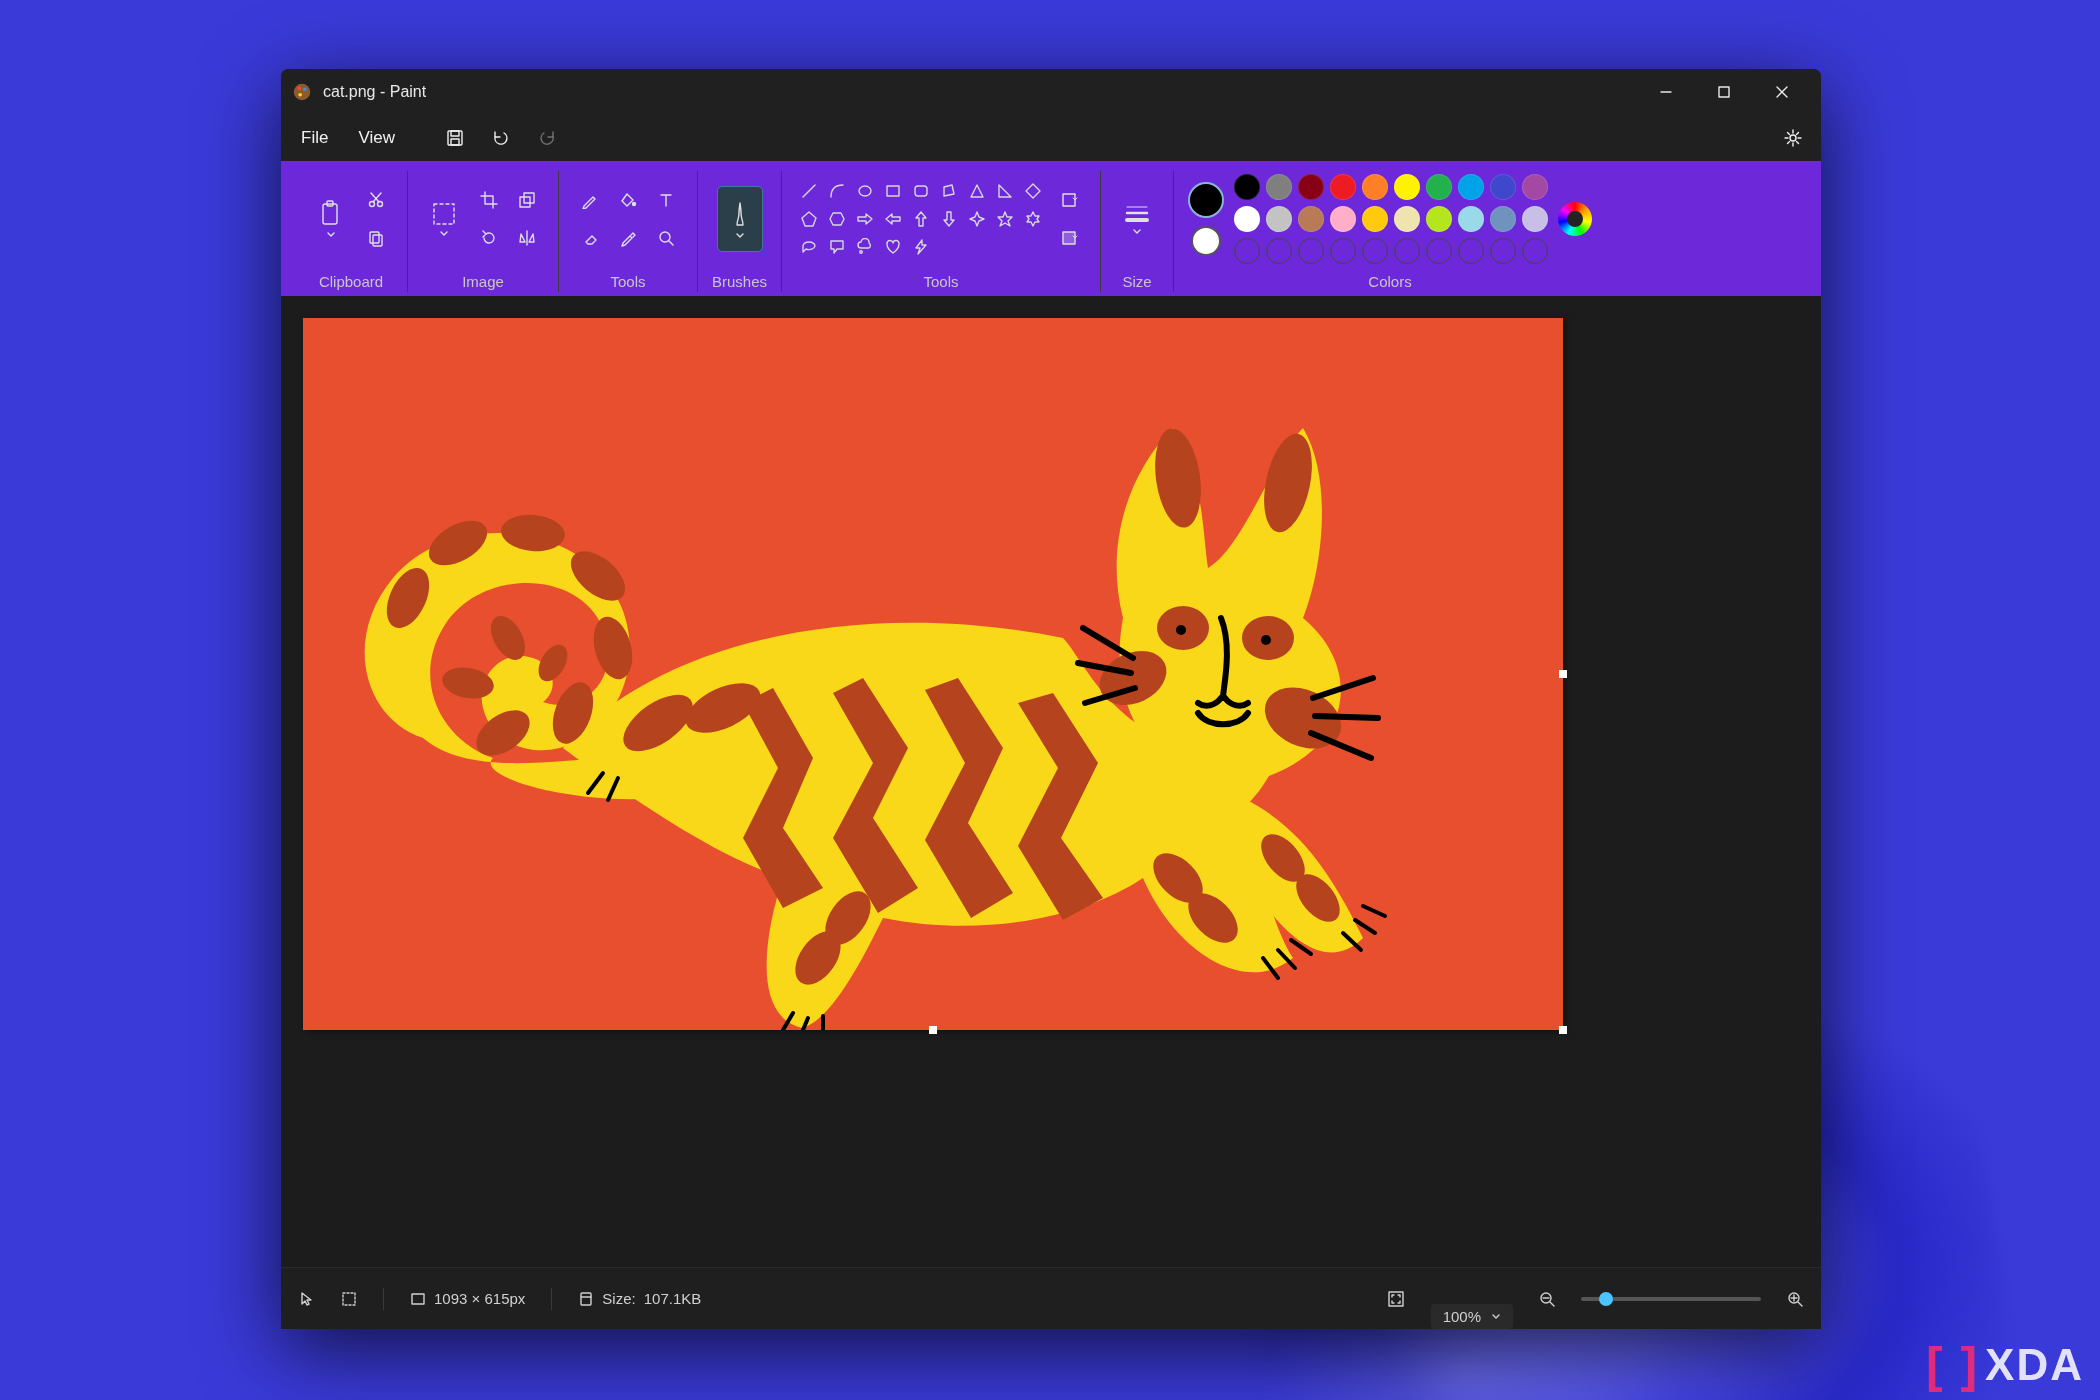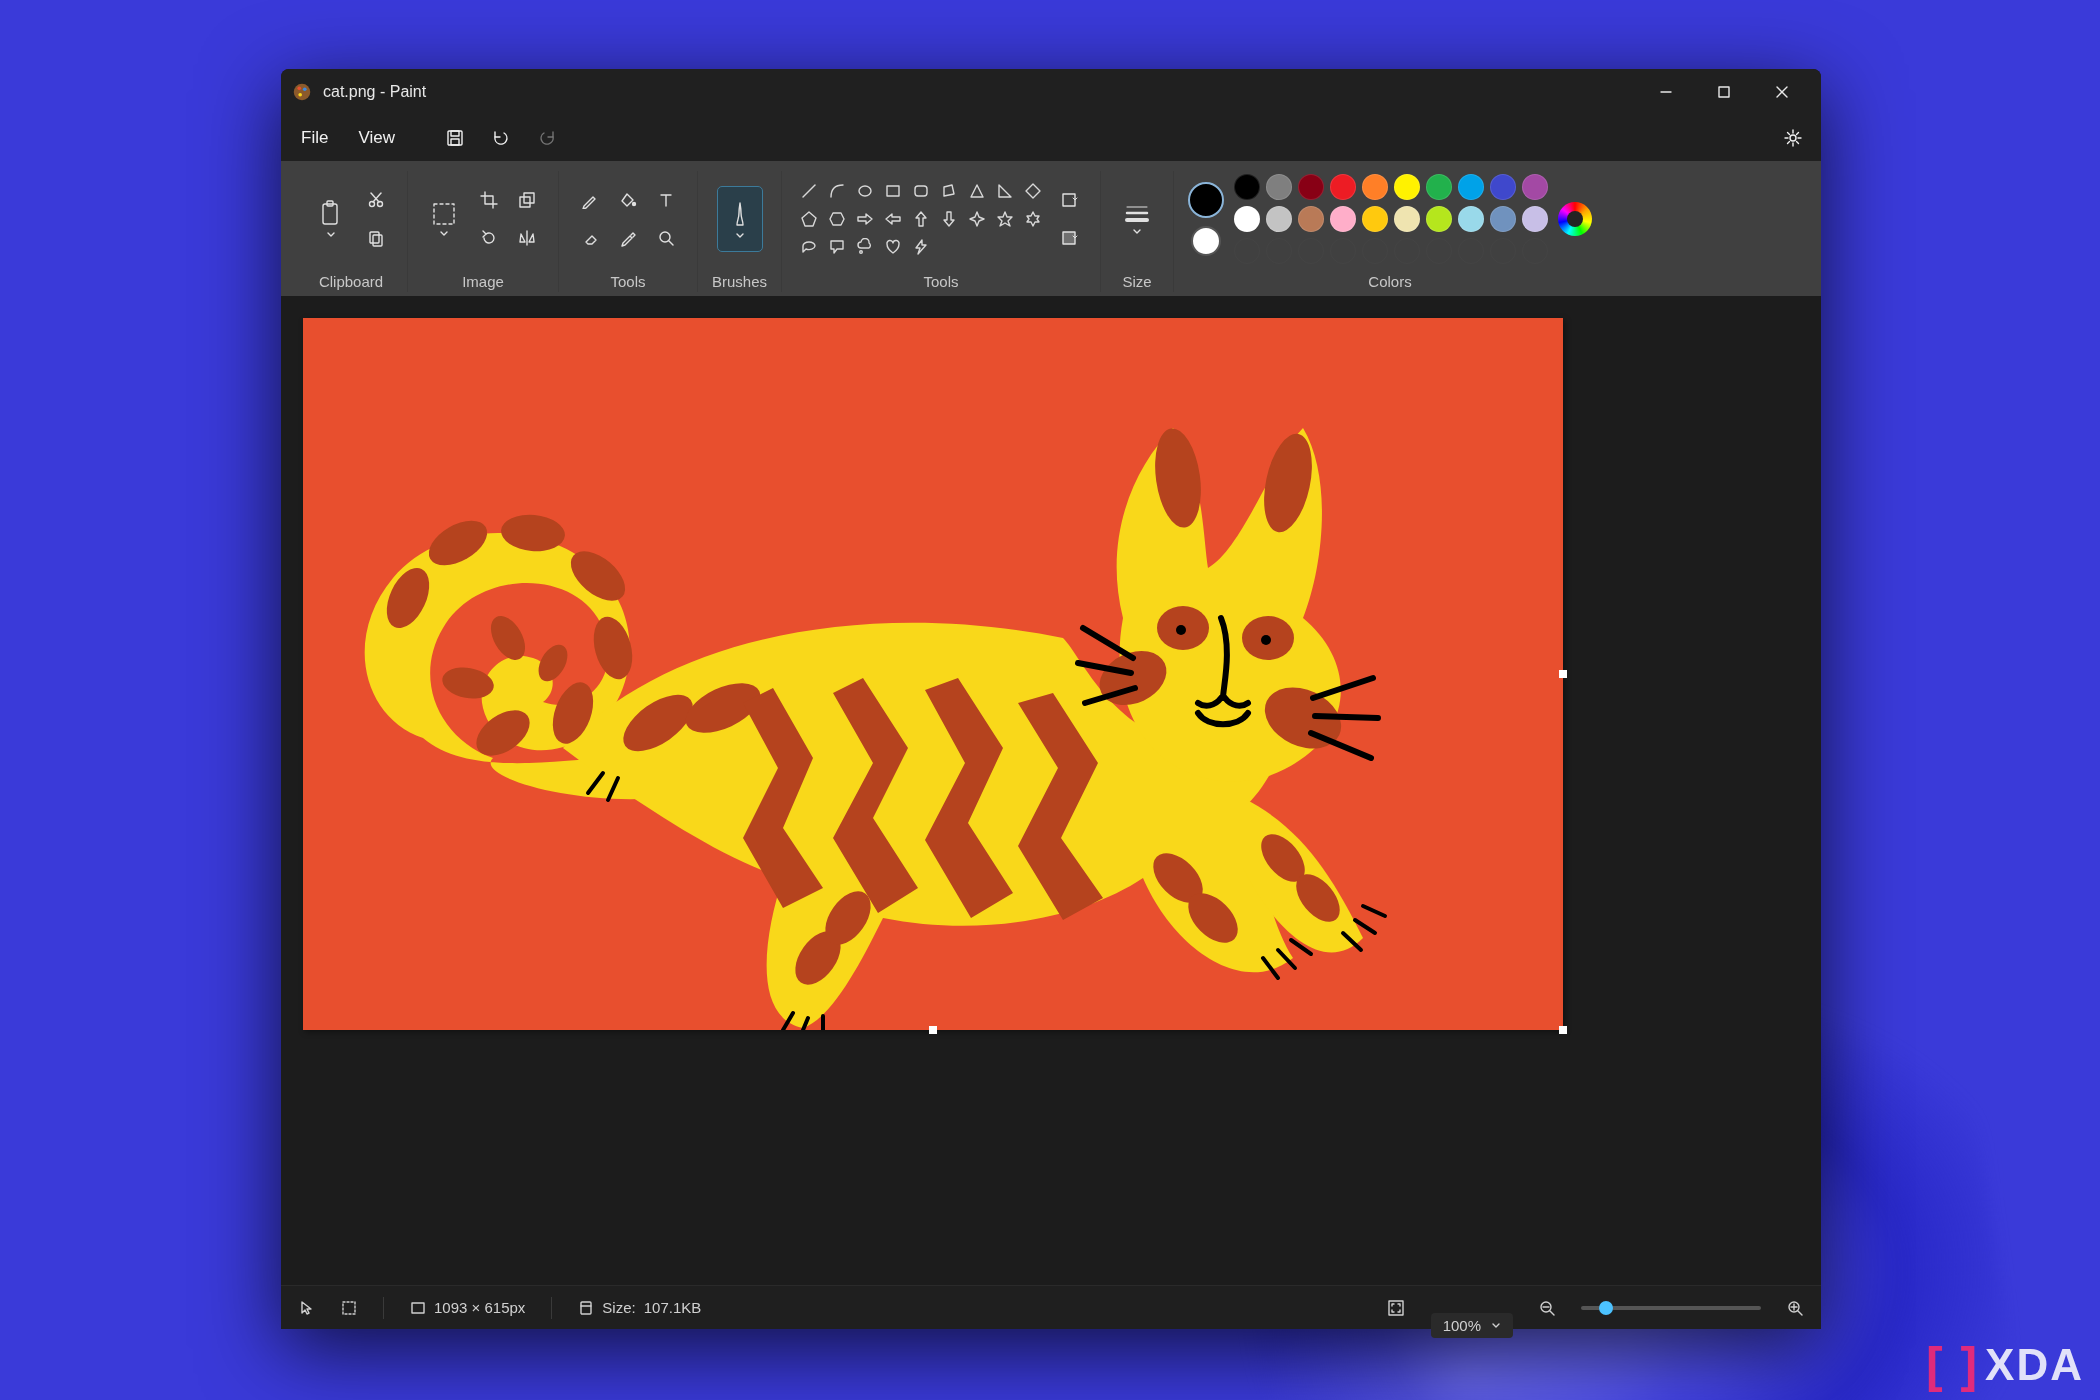--- a/index.html
+++ b/index.html
@@ -66,21 +66,21 @@
   background: #202020;
   gap: 6px;
 }
 .menuitem { padding: 6px 12px; font-size: 17px; border-radius: 4px; }
 .menubar .menusep { width: 16px; }
 .iconbtn { width: 40px; height: 40px; display: flex; align-items: center; justify-content: center; border-radius: 4px; }
 .iconbtn.disabled { opacity: 0.4; }
 .menubar-spacer { flex: 1; }
 
 .ribbon {
-  background: #404040;
+  background: #6d28d9;
   padding: 10px 14px 4px;
   display: flex;
   gap: 0;
 }
 .ribbon-group {
   display: flex;
   flex-direction: column;
   align-items: center;
   padding: 0 14px;
   border-right: 1px solid #3a3a3a;
@@ -133,21 +133,21 @@
   height: 712px;
   position: relative;
   box-shadow: 2px 2px 6px rgba(0,0,0,0.4);
 }
 .handle { position:absolute; width:8px; height:8px; background:#fff; }
 .handle.br { right:-4px; bottom:-4px; }
 .handle.mr { right:-4px; top:50%; margin-top:-4px; }
 .handle.bm { bottom:-4px; left:50%; margin-left:-4px; }
 
 .statusbar {
-  height: 44px;
+  height: 62px;
   background: #1f1f1f;
   display: flex;
   align-items: center;
   padding: 0 18px;
   gap: 26px;
   font-size: 15px;
   color: #d0d0d0;
   border-top: 1px solid #2a2a2a;
 }
 .status-item { display: flex; align-items: center; gap: 8px; }

